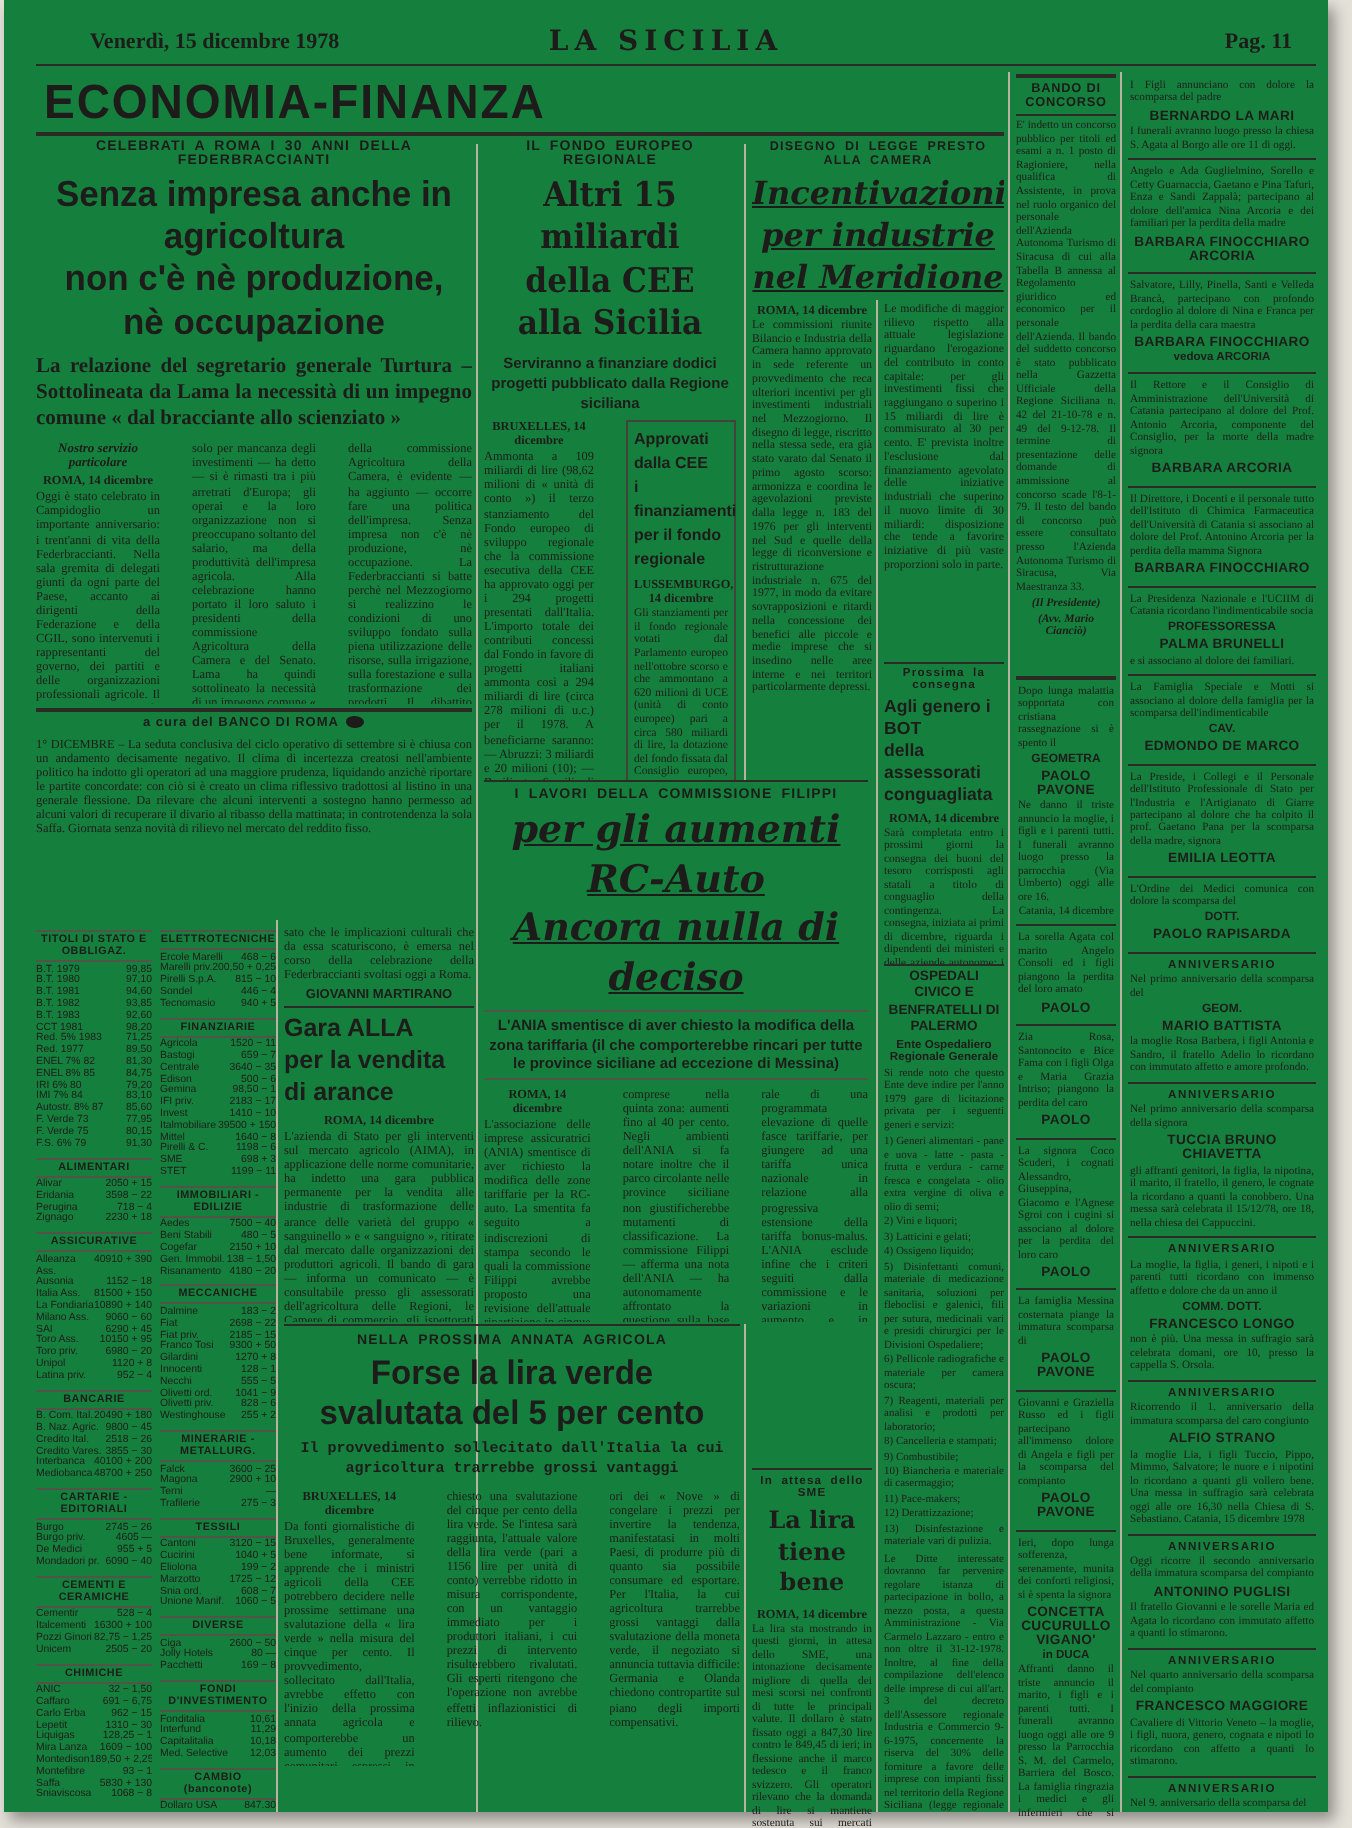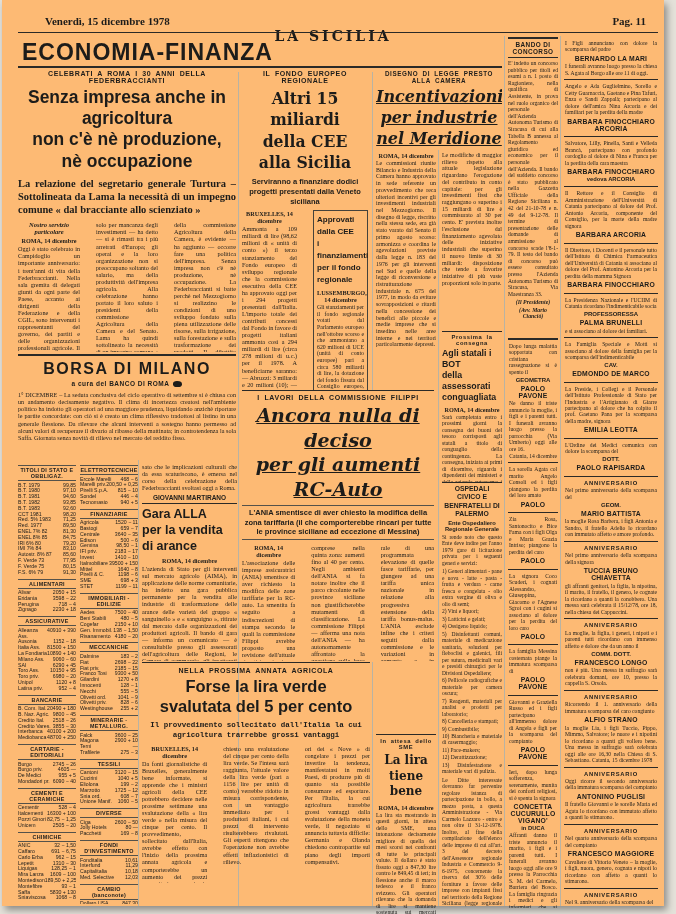--- a/index.html
+++ b/index.html
@@ -1,17 +1,17 @@
 <!DOCTYPE html>
 <html lang="it"><head>
 <meta charset="utf-8">
 <style>
   html,body{margin:0;padding:0;background:#cfccc4;}
   #stage{position:relative;width:676px;height:914px;overflow:hidden;background:#e4e1d9;font-family:"Liberation Serif",serif;color:#1d1c1a;}
-  #paper{position:absolute;left:2px;top:0;width:662px;height:906px;background:#fdba74;box-shadow:3px 4px 7px rgba(0,0,0,.38);}
+  #paper{position:absolute;left:2px;top:0;width:662px;height:906px;background:#15803d;box-shadow:3px 4px 7px rgba(0,0,0,.38);}
   .abs{position:absolute;}
   .vrule{position:absolute;width:1px;background:#b9b3a3;}
   .hrule{position:absolute;background:#2b2a27;}
   
   .hdr-date{font:bold 11px "Liberation Serif",serif;}
   .masthead{font:bold 14px "DejaVu Serif",serif;letter-spacing:3px;text-align:center;}
   .pagenum{font:bold 11px "Liberation Serif",serif;}
   .section-title{font:bold 24px "Liberation Sans",sans-serif;letter-spacing:1px;transform:scaleX(.96);transform-origin:left;}
   
   .kicker{font:bold 7px "Liberation Sans",sans-serif;letter-spacing:.6px;text-align:center;word-spacing:2px;}
@@ -56,21 +56,21 @@
   .osp-item{font:5.5px/1.18 "Liberation Serif",serif;text-align:justify;margin:0 0 1px 0;}
   .block{overflow:hidden;}
 </style>
 </head>
 <body>
 
 <div id="stage">
   <div id="paper">
 
     <div class="abs hdr-date" style="left:43px;top:15px;">Venerdì, 15 dicembre 1978</div>
-    <div class="abs masthead" style="left:0;right:0;top:28px;text-align:center;">LA SICILIA</div>
+    <div class="abs masthead" style="left:0;right:0;top:13px;text-align:center;">LA SICILIA</div>
     <div class="abs pagenum" style="right:18px;top:15px;">Pag. 11</div>
     <div class="hrule" style="left:16px;top:32px;width:640px;height:1px;"></div>
     <div class="abs section-title" style="left:20px;top:38px;">ECONOMIA-FINANZA</div>
     <div class="hrule" style="left:16px;top:66px;width:484px;height:2px;"></div>
 
     <div class="vrule" style="left:136px;top:460px;height:446px;"></div>
     <div class="vrule" style="left:236px;top:72px;height:834px;"></div>
     <div class="vrule" style="left:370px;top:72px;height:318px;"></div>
     <div class="vrule" style="left:370px;top:662px;height:244px;"></div>
     <div class="vrule" style="left:436px;top:150px;height:756px;"></div>
@@ -91,21 +91,20 @@
         <div class="bcol">
           <p class="btxt">solo per mancanza degli investimenti — ha detto — si è rimasti tra i più arretrati d'Europa; gli operai e la loro organizzazione non si preoccupano soltanto del salario, ma della produttività dell'impresa agricola. Alla celebrazione hanno portato il loro saluto i presidenti della commissione Agricoltura della Camera e del Senato. Lama ha quindi sottolineato la necessità di un impegno comune « dal bracciante allo scienziato » per fare dell'agricoltura una grande questione nazionale, al centro della politica di piano.</p>
         </div>
         <div class="bcol">
           <p class="btxt">della commissione Agricoltura della Camera, è evidente — ha aggiunto — occorre fare una politica dell'impresa. Senza impresa non c'è nè produzione, nè occupazione. La Federbraccianti si batte perchè nel Mezzogiorno si realizzino le condizioni di uno sviluppo fondato sulla piena utilizzazione delle risorse, sulla irrigazione, sulla forestazione e sulla trasformazione dei prodotti. Il dibattito proseguirà domani con gli interventi dei delegati delle regioni meridionali.</p>
         </div>
       </div>
     </div>
 
     <div class="abs block" style="left:16px;top:354px;width:218px;height:106px;border-top:2px solid #2b2a27;">
-      <div class="borsa-title" style="margin-top:4px;">BORSA DI MILANO</div>
       <div class="borsa-credit" style="margin-top:2px;"><span>a cura del BANCO DI ROMA</span><span class="logo-dot"></span></div>
       <p class="btxt" style="margin-top:4px;">1° DICEMBRE ‒ La seduta conclusiva del ciclo operativo di settembre si è chiusa con un andamento decisamente negativo. Il clima di incertezza creatosi nell'ambiente politico ha indotto gli operatori ad una maggiore prudenza, liquidando anzichè riportare le partite concordate: con ciò si è creato un clima riflessivo tradottosi al listino in una generale flessione. Da rilevare che alcuni interventi a sostegno hanno permesso ad alcuni valori di recuperare il divario al ribasso della mattinata; in controtendenza la sola Saffa. Giornata senza novità di rilievo nel mercato del reddito fisso.</p>
     </div>
 
     <div class="abs block mkt-cols" style="left:16px;top:462px;width:120px;height:442px;">
       <div class="mkt-col">
           <div class="mkt-head">TITOLI DI STATO E OBBLIGAZ.</div>
           <div class="mkt-row">
             <span class="mn">B.T. 1979</span>
             <span class="mv">99,85</span>
@@ -552,21 +551,21 @@
         <div>di arance</div>
       </div>
       <div class="dateline" style="margin-top:3px;">ROMA, 14 dicembre</div>
       <p class="btxt">L'azienda di Stato per gli interventi sul mercato agricolo (AIMA), in applicazione delle norme comunitarie, ha indetto una gara pubblica permanente per la vendita alle industrie di trasformazione delle arance delle varietà del gruppo « sanguinello » e « sanguigno », ritirate dal mercato dalle organizzazioni dei produttori agricoli. Il bando di gara — informa un comunicato — è consultabile presso gli assessorati dell'agricoltura delle Regioni, le Camere di commercio, gli ispettorati compartimentali e provinciali dell'agricoltura e dell'alimentazione.</p>
     </div>
 
     <div class="abs block" style="left:240px;top:70px;width:126px;height:320px;">
       <div class="kicker">IL FONDO EUROPEO REGIONALE</div>
       <div class="hl-serif" style="margin-top:4px;">Altri 15 miliardi</div>
       <div class="hl-serif">della CEE alla Sicilia</div>
-      <div class="subhead-sm" style="margin-top:4px;">Serviranno a finanziare dodici progetti presentati dalla Veneto siciliana</div>
+      <div class="subhead-sm" style="margin-top:4px;">Serviranno a finanziare dodici progetti pubblicato dalla Regione siciliana</div>
       <div class="body-cols" style="margin-top:4px;height:236px;">
         <div class="bcol">
           <div class="dateline">BRUXELLES, 14 dicembre</div>
           <p class="btxt">Ammonta a 109 miliardi di lire (98,62 milioni di « unità di conto ») il terzo stanziamento del Fondo europeo di sviluppo regionale che la commissione esecutiva della CEE ha approvato oggi per i 294 progetti presentati dall'Italia. L'importo totale dei contributi concessi dal Fondo in favore di progetti italiani ammonta così a 294 miliardi di lire (circa 278 milioni di u.c.) per il 1978. A beneficiarne saranno: — Abruzzi: 3 miliardi e 20 milioni (10); — Basilicata: 6 miliardi (15); — Calabria: 4 miliardi (7); — Campania: 29 miliardi (25); — Lazio: 11 miliardi e 59 milioni (38); — Marche: 480 milioni (1); — Puglia: 11 miliardi e 578 milioni (9); — Sardegna: 18 miliardi (78); — SICILIA: 15 miliardi (12); — Progetti multiregionali il resto.</p>
         </div>
         <div class="bcol">
           <div class="cee-box">
             <div class="cee-box-title">
               <div>Approvati</div>
               <div>dalla CEE</div>
@@ -592,21 +591,21 @@
       <div class="dateline">ROMA, 14 dicembre</div>
       <p class="btxt" style="font-size:5.9px;">Le commissioni riunite Bilancio e Industria della Camera hanno approvato in sede referente un provvedimento che reca ulteriori incentivi per gli investimenti industriali nel Mezzogiorno. Il disegno di legge, riscritto nella stessa sede, era già stato varato dal Senato il primo agosto scorso: armonizza e coordina le agevolazioni previste dalla legge n. 183 del 1976 per gli interventi nel Sud e quelle della legge di riconversione e ristrutturazione industriale n. 675 del 1977, in modo da evitare sovrapposizioni e ritardi nella concessione dei benefici alle piccole e medie imprese che si insedino nelle aree interne e nei territori particolarmente depressi.</p>
     </div>
     <div class="abs block" style="left:440px;top:152px;width:60px;height:178px;">
       <p class="btxt" style="font-size:5.9px;">Le modifiche di maggior rilievo rispetto alla attuale legislazione riguardano l'erogazione del contributo in conto capitale: per gli investimenti fissi che raggiungano o superino i 15 miliardi di lire è commisurato al 30 per cento. E' prevista inoltre l'esclusione dal finanziamento agevolato delle iniziative industriali che superino il nuovo limite di 30 miliardi: disposizione che tende a favorire iniziative di più vaste proporzioni solo in parte.</p>
     </div>
 
     <div class="abs block" style="left:440px;top:331px;width:60px;height:150px;border-top:1.5px solid #2b2a27;">
       <div class="kicker" style="font-size:5.8px;margin-top:2px;">Prossima la consegna</div>
       <div style="font:bold 8.8px 'Liberation Sans',sans-serif;line-height:1.25;margin-top:2px;">
-        <div>Agli statali i BOT</div>
+        <div>Agli genero i BOT</div>
         <div>della assessorati</div>
         <div>conguagliata</div>
       </div>
       <div class="dateline" style="margin-top:3px;">ROMA, 14 dicembre</div>
       <p class="btxt" style="font-size:5.7px;">Sarà completata entro i prossimi giorni la consegna dei buoni del tesoro corrisposti agli statali a titolo di conguaglio della contingenza. La consegna, iniziata ai primi di dicembre, riguarda i dipendenti dei ministeri e delle aziende autonome; i titoli, anche in tagli minimi, sono relativi agli scatti maturati nel secondo semestre 1977. Viene inoltre precisato che i BOT potranno essere negoziati a partire dal 1° gennaio e che gli interessi saranno esenti da ritenuta.</p>
     </div>
 
     <div class="abs block" style="left:440px;top:482px;width:60px;height:424px;border-top:1.5px solid #2b2a27;">
       <div class="osp-title">OSPEDALI CIVICO E BENFRATELLI DI PALERMO</div>
       <div class="osp-sub">Ente Ospedaliero Regionale Generale</div>
@@ -626,22 +625,22 @@
           <div class="osp-item">12) Derattizzazione;</div>
           <div class="osp-item">13) Disinfestazione e materiale vari di pulizia.</div>
         </div>
       <p class="sm-just" style="font-size:5.5px;margin-top:2px;">Le Ditte interessate dovranno far pervenire regolare istanza di partecipazione in bollo, a mezzo posta, a questa Amministrazione - Via Carmelo Lazzaro - entro e non oltre il 31-12-1978. Inoltre, al fine della compilazione dell'elenco delle imprese di cui all'art. 3 del decreto dell'Assessore regionale Industria e Commercio 9-6-1975, concernente la riserva del 30% delle forniture a favore delle imprese con impianti fissi nel territorio della Regione Siciliana (legge regionale 29-1-1974 n. 52), si invitano le imprese interessate a far pervenire richiesta di iscrizione al predetto elenco.</p>
 
     </div>
 
     <div class="abs block" style="left:240px;top:390px;width:192px;height:270px;border-top:1.5px solid #2b2a27;">
       <div class="kicker" style="margin-top:3px;">I LAVORI DELLA COMMISSIONE FILIPPI</div>
       <div class="hl-ital" style="font-size:19px;margin-top:2px;">
+        <div>per gli aumenti RC-Auto</div>
         <div>Ancora nulla di deciso</div>
-        <div>per gli aumenti RC-Auto</div>
       </div>
       <div class="subhead-sm" style="border-top:1px solid #55524a;border-bottom:1px solid #55524a;padding:2px 0;margin-top:3px;">L'ANIA smentisce di aver chiesto la modifica della zona tariffaria (il che comporterebbe rincari per tutte le province siciliane ad eccezione di Messina)</div>
       <div class="body-cols" style="margin-top:4px;height:160px;">
         <div class="bcol">
           <div class="dateline">ROMA, 14 dicembre</div>
           <p class="btxt">L'associazione delle imprese assicuratrici (ANIA) smentisce di aver richiesto la modifica delle zone tariffarie per la RC-auto. La smentita fa seguito a indiscrezioni di stampa secondo le quali la commissione Filippi avrebbe proposto una revisione dell'attuale ripartizione in cinque zone, con il passaggio di tutte le province siciliane — ad eccezione di Messina — nelle fasce più elevate, con rincari dei premi.</p>
         </div>
         <div class="bcol">
           <p class="btxt">comprese nella quinta zona: aumenti fino al 40 per cento. Negli ambienti dell'ANIA si fa notare inoltre che il parco circolante nelle province siciliane non giustificherebbe mutamenti di classificazione. La commissione Filippi — afferma una nota dell'ANIA — ha autonomamente affrontato la questione sulla base di un ordine del giorno approvato all'unanimità dal Parlamento, che impegnava il governo ad attuare una graduale unificazione tariffaria per tutto il territorio nazionale.</p>
         </div>

